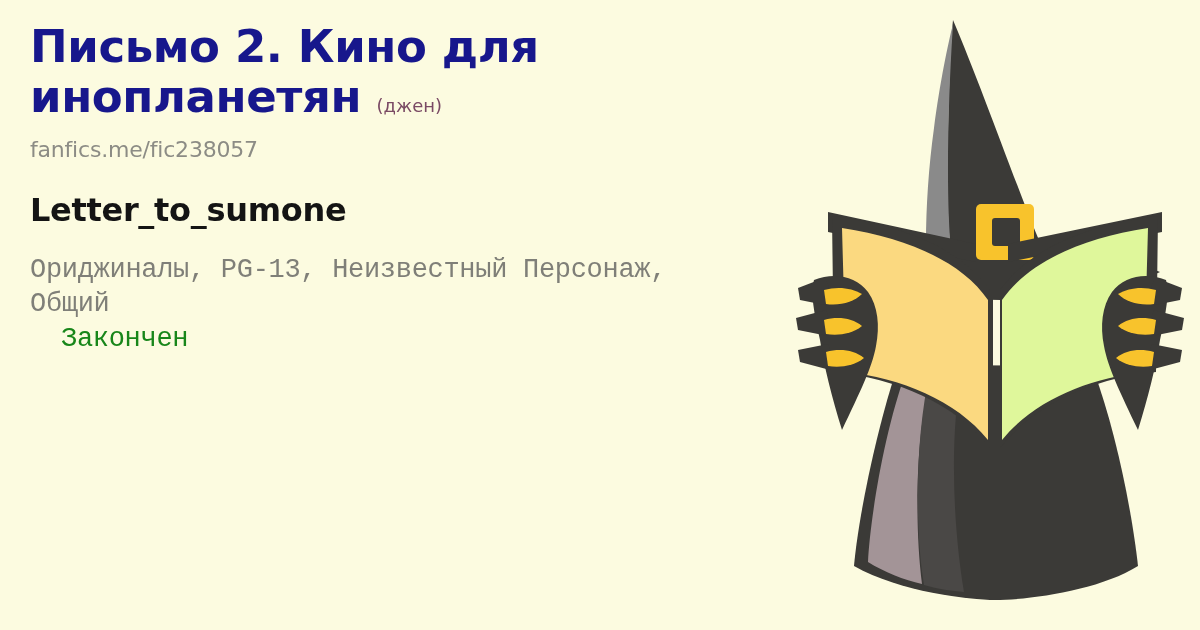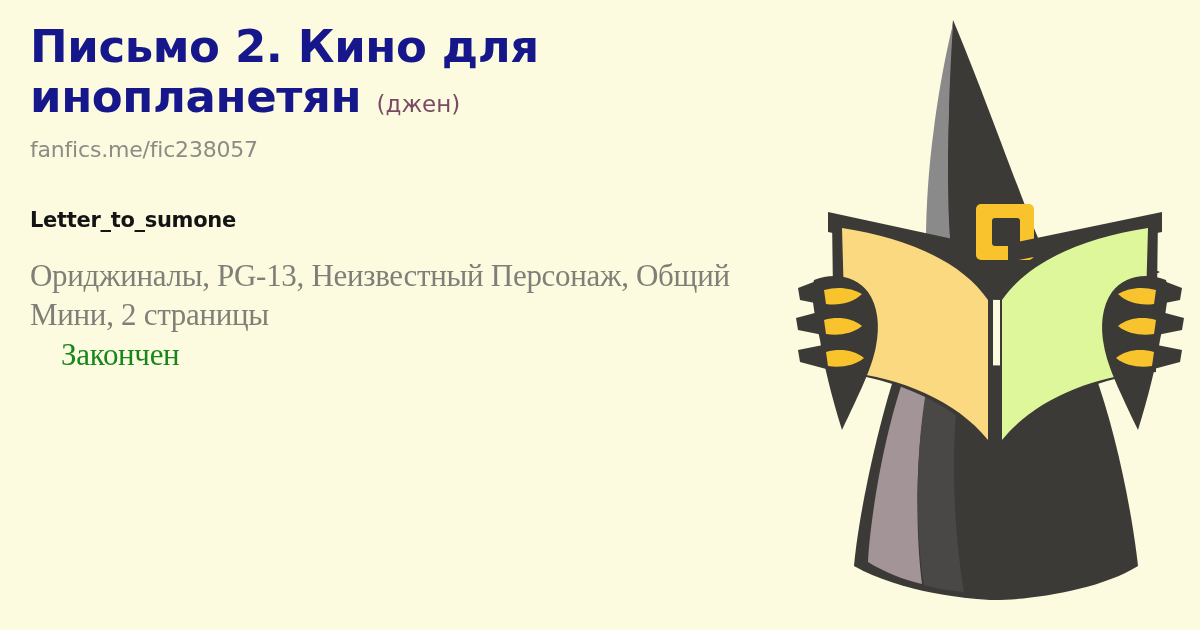--- a/index.html
+++ b/index.html
@@ -30,47 +30,47 @@
     font-family: "DejaVu Sans", sans-serif;
     font-weight: bold;
     font-size: 45px;
     line-height: 1.12;
     color: #17178c;
     letter-spacing: -0.4px;
     margin: 0;
     word-wrap: break-word;
   }
   .title-genre {
-    font-size: 23px;
+    font-size: 18px;
     font-weight: normal;
     color: #7a4a64;
     white-space: nowrap;
     letter-spacing: 0;
   }
   .url {
     font-family: "DejaVu Sans", sans-serif;
     font-size: 22px;
     color: #8c8c85;
     margin-top: 14px;
     letter-spacing: -0.2px;
   }
   .author {
     font-family: "DejaVu Sans", sans-serif;
     font-weight: bold;
-    font-size: 21px;
+    font-size: 32px;
     color: #141414;
-    margin-top: 46px;
+    margin-top: 29px;
     letter-spacing: -0.3px;
   }
   .meta-block {
     margin-top: 24px;
   }
   .meta-line {
-    font-family: Liberation Serif, serif;
-    font-size: 31px;
+    font-family: Liberation Mono, monospace;
+    font-size: 27px;
     line-height: 1.28;
     color: #7f7f78;
     letter-spacing: -0.3px;
     max-width: 730px;
   }
   .meta-line.status {
     color: #18861a;
     margin-left: 31px;
   }
   .art {
@@ -94,21 +94,20 @@
   <div class="text-col">
 
     <h1 class="title"><span>Письмо 2. Кино для инопланетян</span> <span class="title-genre">(джен)</span></h1>
 
     <div class="url">fanfics.me/fic238057</div>
 
     <div class="author">Letter_to_sumone</div>
 
     <div class="meta-block">
       <div class="meta-line">Ориджиналы, PG-13, Неизвестный Персонаж, Общий</div>
-      <div class="meta-line">Мини, 2 страницы</div>
       <div class="meta-line status">Закончен</div>
     </div>
 
   </div>
 
   <div class="art">
     <svg viewBox="0 0 420 630" xmlns="http://www.w3.org/2000/svg">
 
       <g>
         <path d="M118 365 C 96 430, 78 520, 74 566 C 120 592, 190 600, 215 600 C 250 600, 320 590, 358 566 C 352 512, 336 430, 312 366 Z" fill="#3b3a37"></path>

